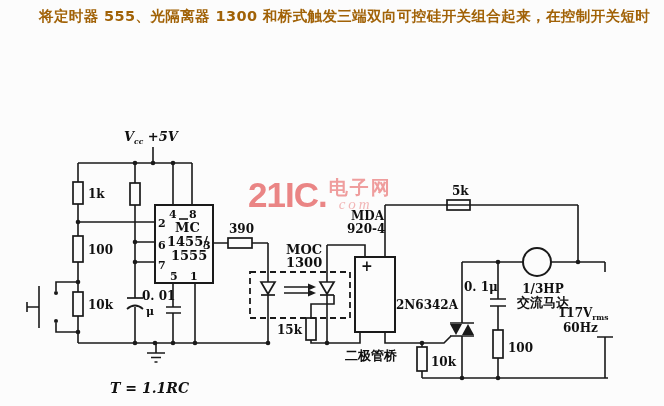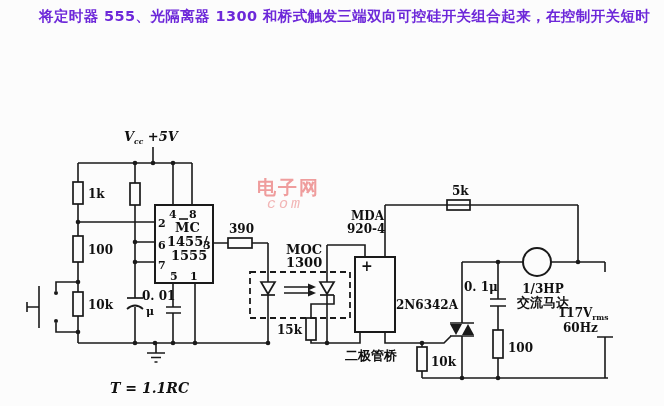--- a/index.html
+++ b/index.html
@@ -1,46 +1,47 @@
 <!DOCTYPE html>
 <html><head>
 <meta charset="utf-8">
 <style>
   html,body{margin:0;padding:0;}
   body{width:664px;height:406px;position:relative;background:#fcfcfc;overflow:hidden;
        font-family:"DejaVu Sans","Liberation Sans",sans-serif;}
-  .para{position:absolute;left:10px;top:5px;width:650px;color:#6d28d9;
+  .para{position:absolute;left:10px;top:5px;width:650px;color:#a16207;
         font-size:14.5px;line-height:23.5px;font-weight:700;letter-spacing:0.4px;}
   .para-line.indent{text-indent:29px;}
   .para sub{font-size:9px;font-weight:700;}
   .wm{position:absolute;left:248px;top:177px;display:flex;align-items:flex-start;z-index:0;}
   .wm-big{font-family:"Liberation Sans",sans-serif;font-weight:bold;font-size:35px;line-height:35px;
           color:#ea8585;letter-spacing:-1px;}
-  .wm-col{display:flex;flex-direction:column;margin-left:9px;}
+  .wm-col{display:flex;flex-direction:column;margin-left:2px;}
   .wm-cn{font-weight:bold;font-size:19px;line-height:20px;color:#ef9d9d;letter-spacing:2px;}
-  .wm-script{font-family:Liberation Mono, monospace;font-style:italic;
+  .wm-script{font-family:Liberation Serif, serif;font-style:italic;
              font-size:15px;color:#f2b6b6;margin-top:-1px;margin-left:10px;letter-spacing:3px;}
   svg.circuit{position:absolute;left:0;top:0;z-index:1;}
   .wire{stroke:#1a1a1a;stroke-width:1.6;fill:none;}
   .thick{stroke:#1a1a1a;stroke-width:2;fill:none;}
   .comp{stroke:#1a1a1a;stroke-width:1.7;fill:none;}
   .fillb{fill:#1a1a1a;stroke:none;}
   .dash{stroke:#1a1a1a;stroke-width:1.8;fill:none;stroke-dasharray:6 4;}
   text{fill:#101010;font-family:"DejaVu Serif","Liberation Serif",serif;font-weight:bold;}
   .t11{font-size:11px;} .t12{font-size:12px;} .t13{font-size:13px;} .t14{font-size:14px;}
   .t7{font-size:7.5px;} .ital{font-style:italic;}
 </style>
 </head>
 <body>
 
 <div class="para">
     <div class="para-line indent"><span>将定时器 555、光隔离器 1300 和桥式触发三端双向可控硅开关组合起来，在控制开关短时</span></div>
   </div>
 
 <div class="wm">
+  <span class="wm-big">21IC.</span>
   <span class="wm-col">
     <span class="wm-cn">电子网</span>
     <span class="wm-script">com</span>
   </span>
 </div>
 
 <svg class="circuit" width="664" height="406" viewBox="0 0 664 406">
 
   <g>
     <path class="wire" d="M153,147 V163"></path>

